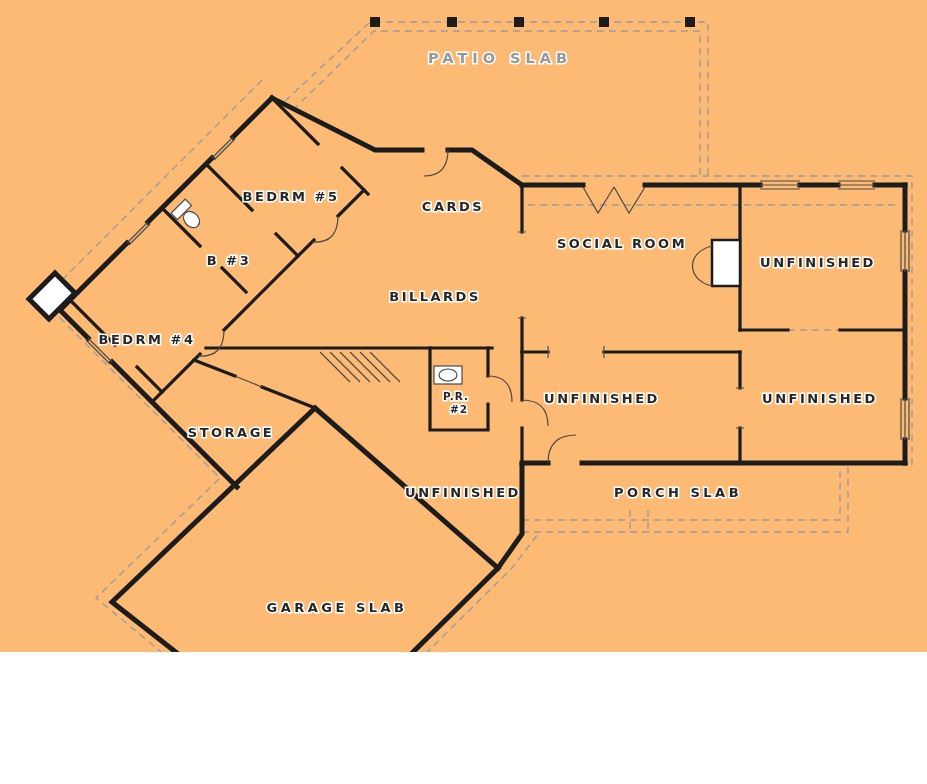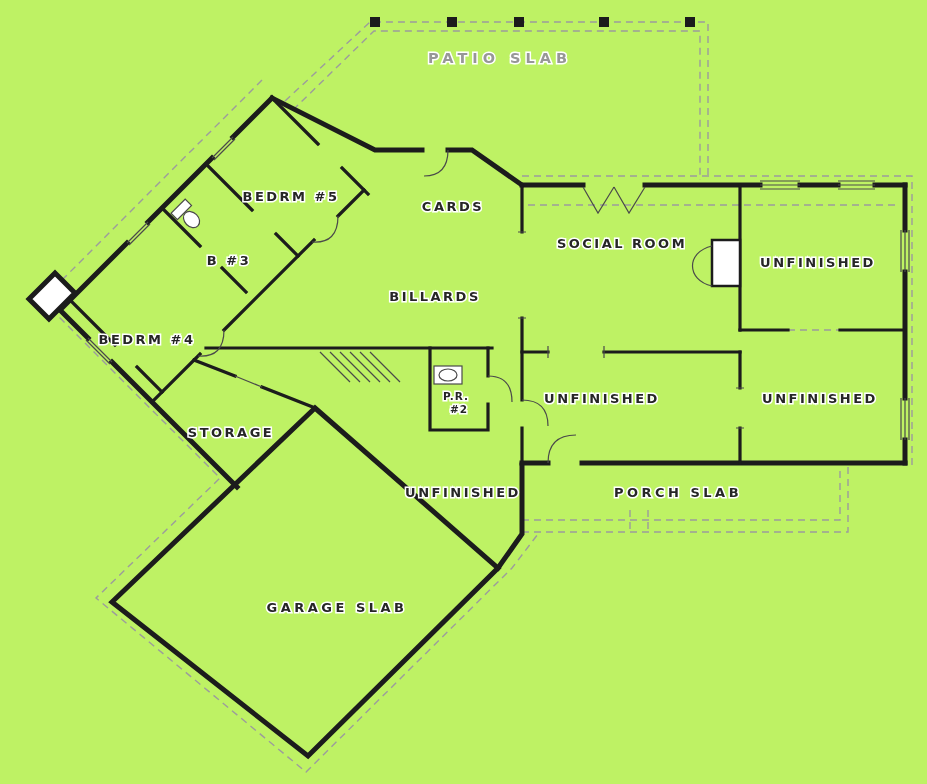--- a/index.html
+++ b/index.html
@@ -1,16 +1,16 @@
 <!DOCTYPE html>
 <html><head>
 <meta charset="utf-8">
 <style>
   html,body{margin:0;padding:0;background:#ffffff;}
-  .canvas{position:relative;width:927px;height:784px;background:#bef264;overflow:hidden;text-decoration:underline;}
+  .canvas{position:relative;width:927px;height:652px;background:#fdba74;overflow:hidden;text-decoration:underline;}
   svg{display:block;}
   .lbl{
     font-family:"DejaVu Sans", sans-serif;
     font-weight:700;
     font-size:13px;
     letter-spacing:2.5px;
     text-anchor:middle;
     paint-order:stroke fill;
     stroke:#ffffff;
     stroke-width:3px;

